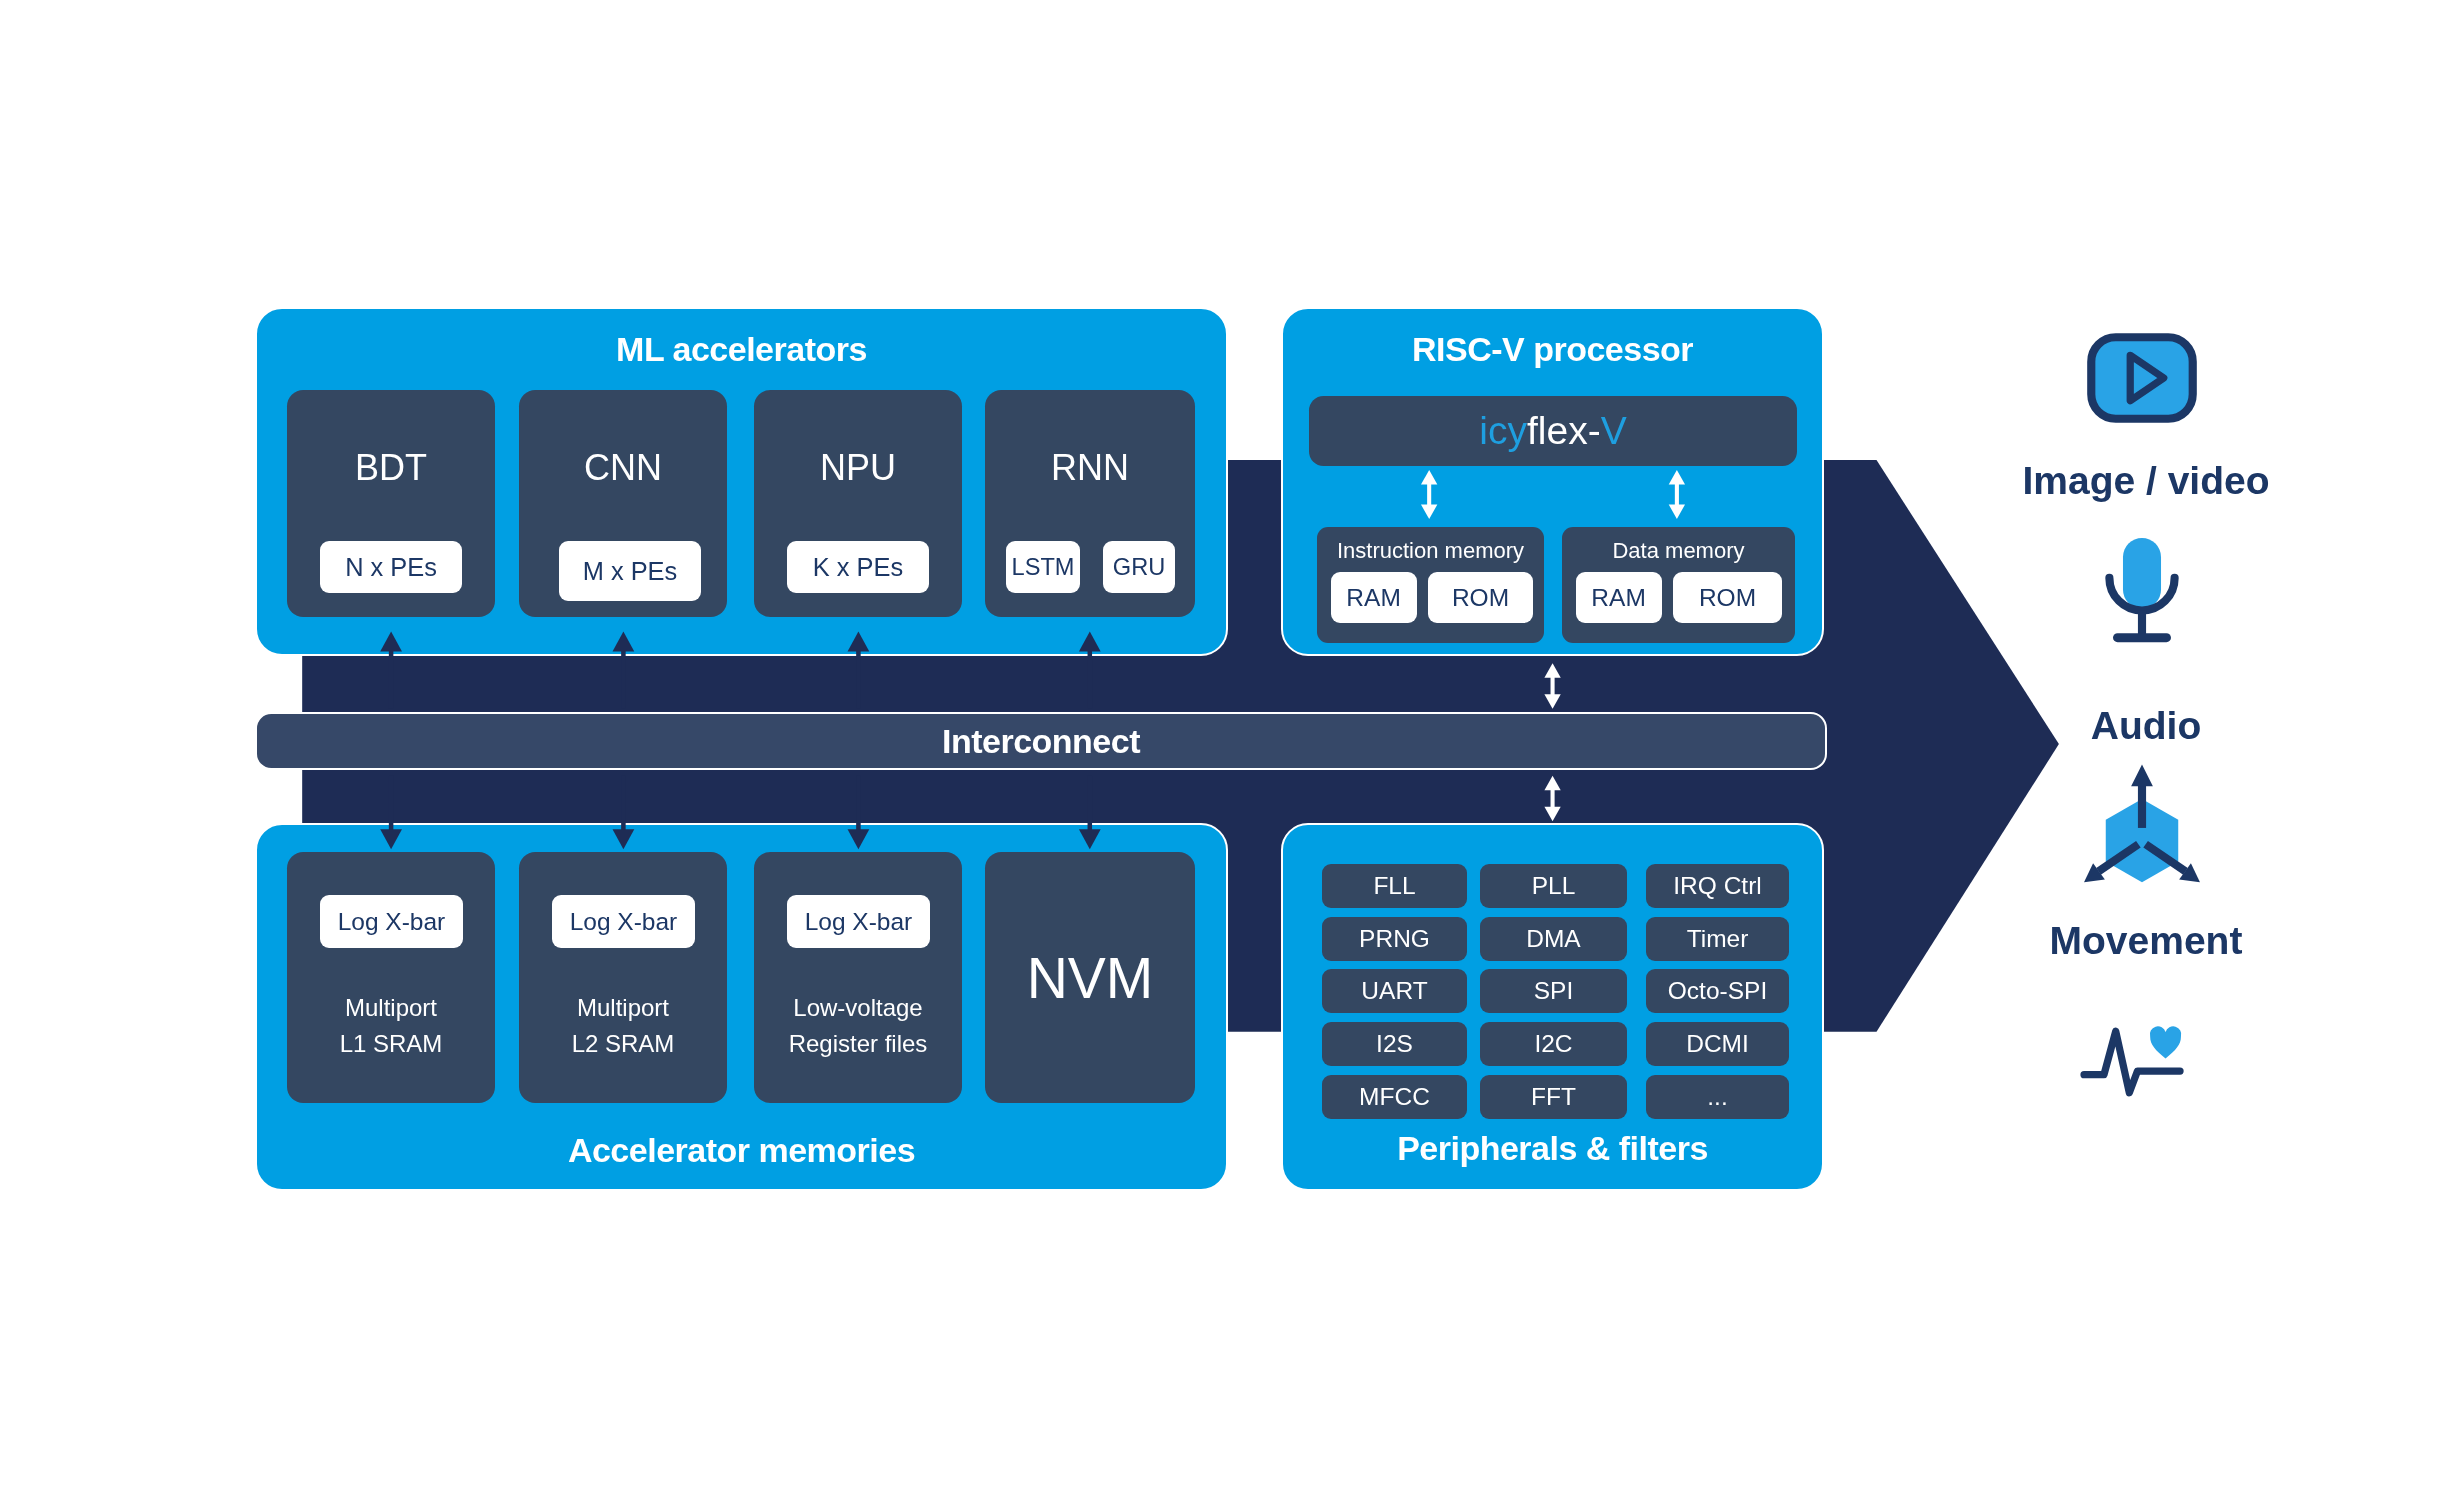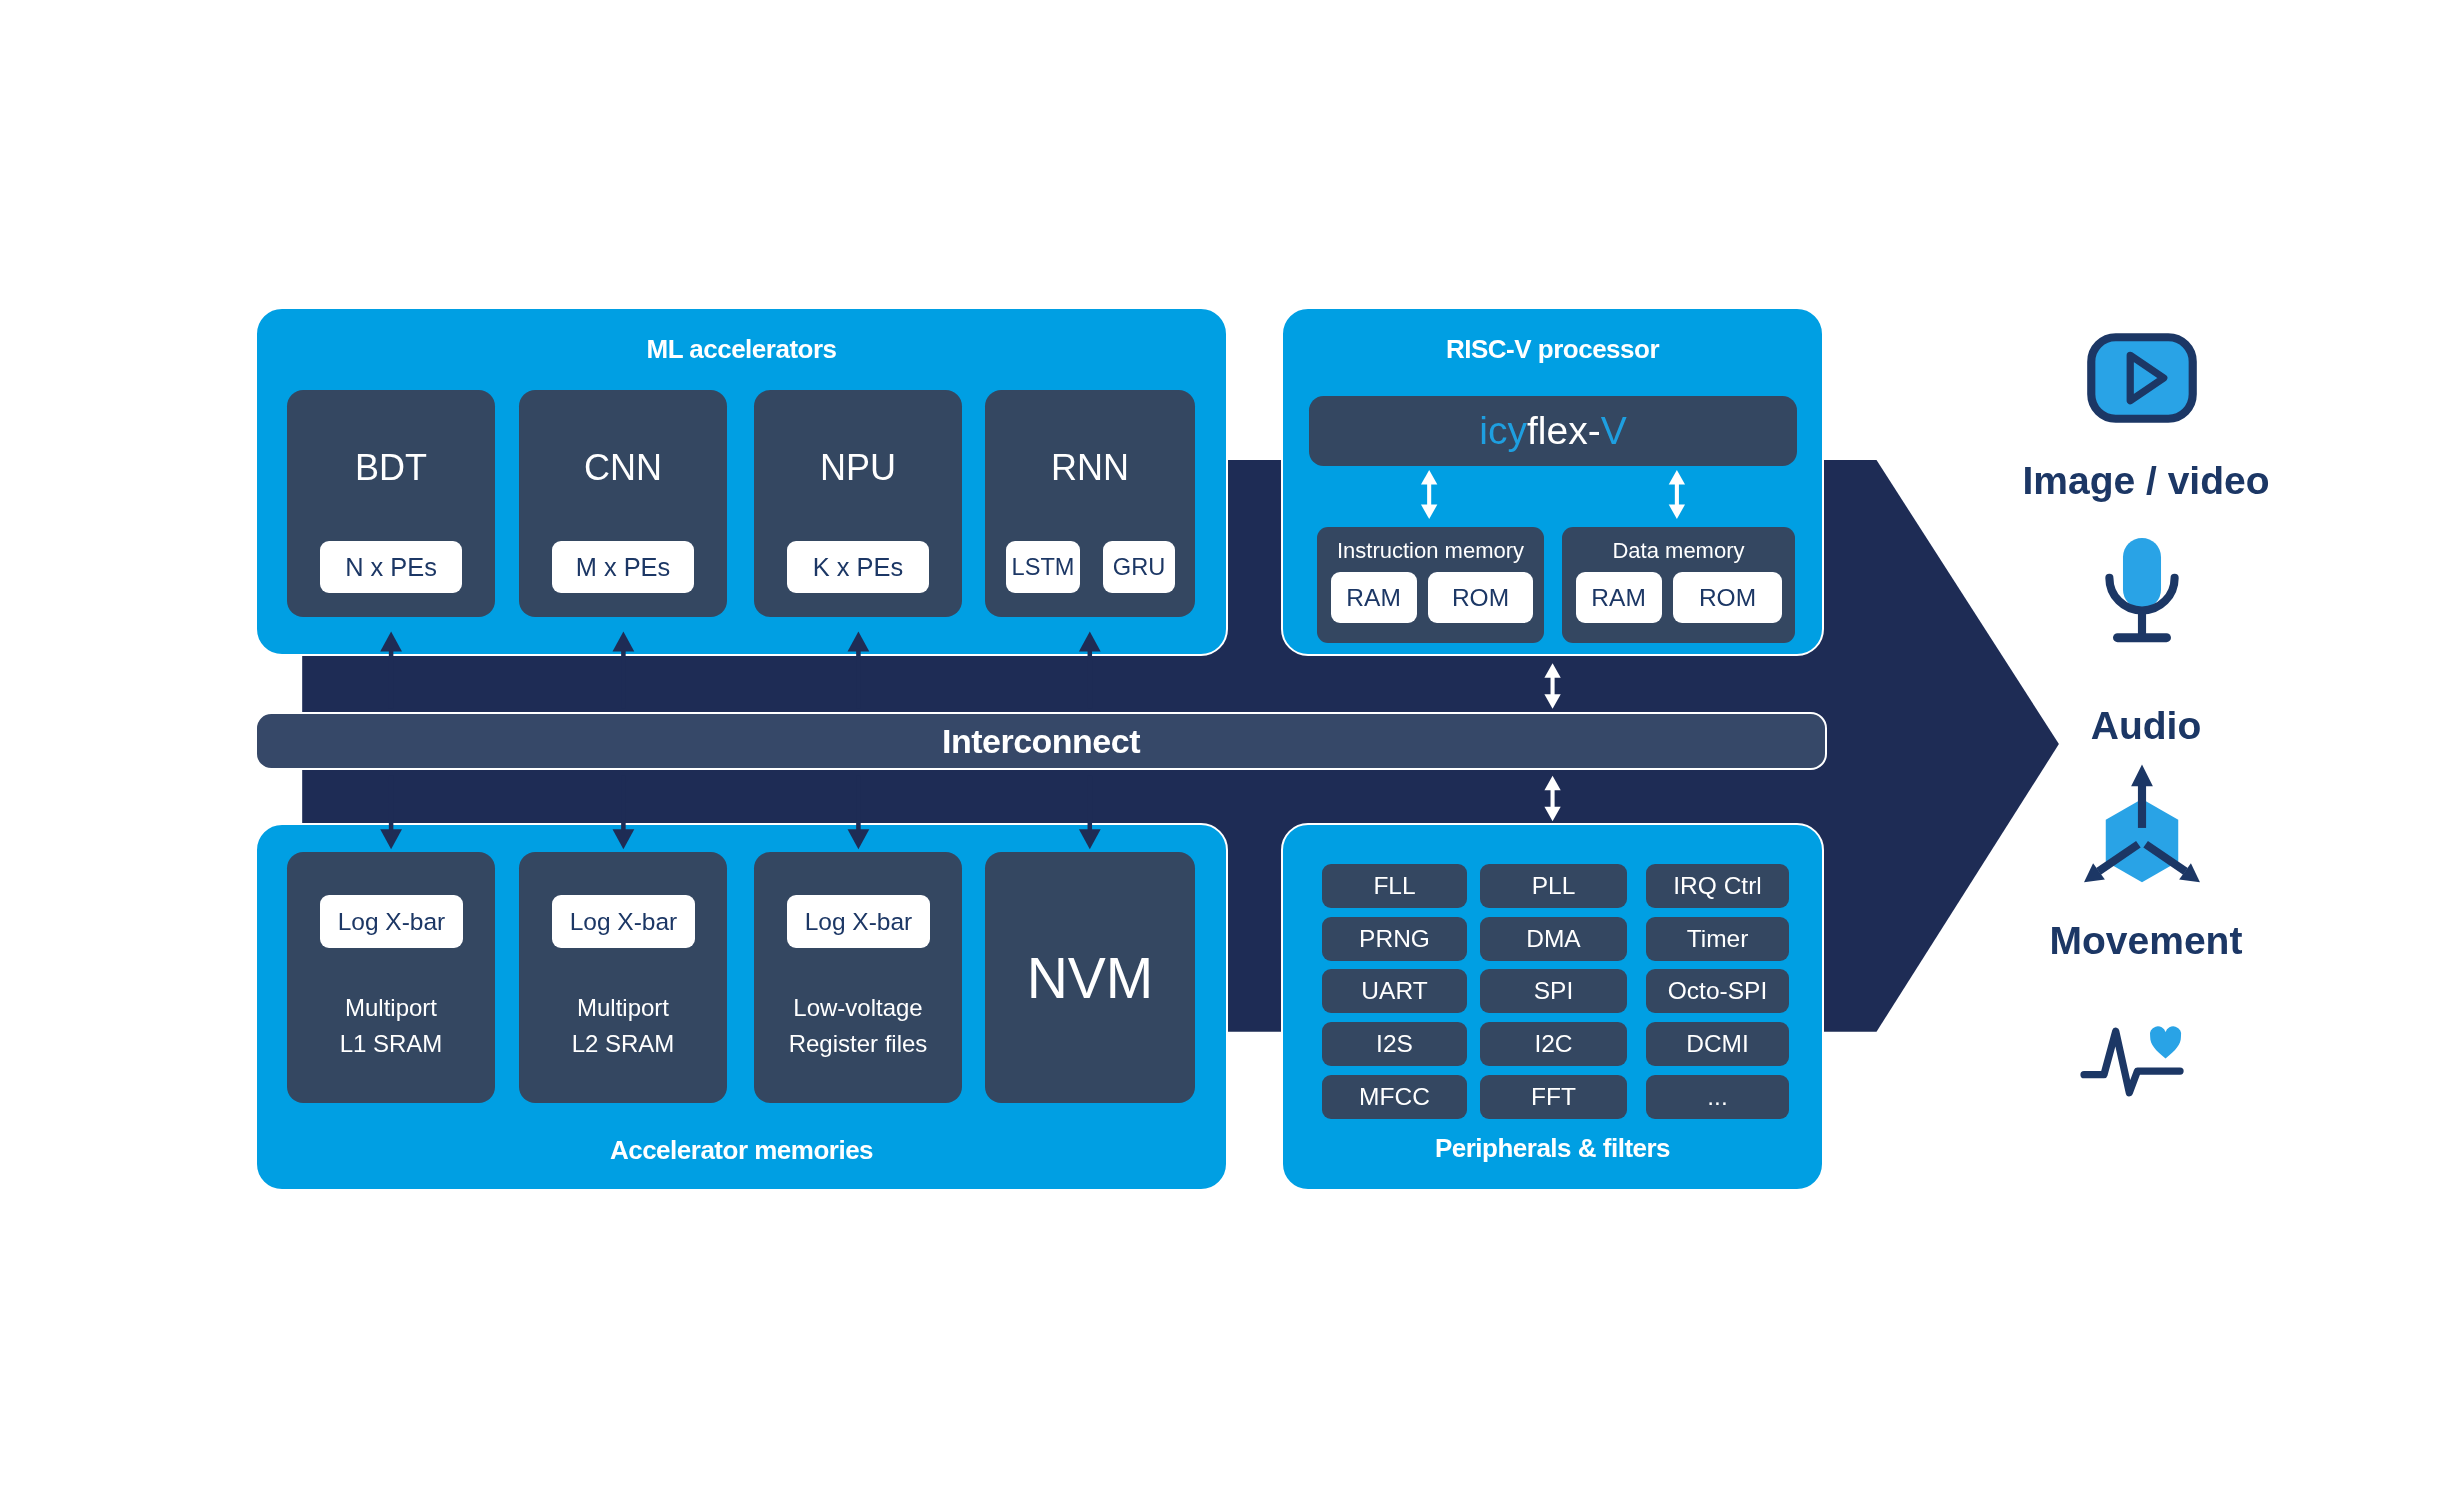--- a/index.html
+++ b/index.html
@@ -1,19 +1,19 @@
 <!DOCTYPE html>
 <html style="font-size:14.5px"><head>
 <meta charset="utf-8">
 <style>
   html,body{margin:0;padding:0;background:#ffffff;font-family:"Liberation Sans",sans-serif;}
   .stage{position:relative;width:2450px;height:1509px;background:#ffffff;overflow:hidden;}
   .overlay-svg{position:absolute;left:0;top:0;width:2450px;height:1509px;pointer-events:none;}
   .panel{position:absolute;background:#009fe3;border:2.7px solid #ffffff;border-radius:27px;box-sizing:border-box;}
-  .panel-title{position:absolute;left:0;right:0;text-align:center;color:#ffffff;font-weight:bold;font-size:26px;letter-spacing:-0.5px;line-height:40px;}
+  .panel-title{position:absolute;left:0;right:0;text-align:center;color:#ffffff;font-weight:bold;font-size:34px;letter-spacing:-0.5px;line-height:40px;}
   .navy{position:absolute;background:#344761;border-radius:16.3px;box-sizing:border-box;}
   .block-name{position:absolute;left:0;right:0;text-align:center;color:#ffffff;font-size:36px;line-height:40px;}
   .wchip{position:absolute;background:#ffffff;border-radius:9px;color:#1c3765;font-size:25.4px;display:flex;align-items:center;justify-content:center;}
   .pchip{position:absolute;background:#344761;border-radius:9px;color:#ffffff;font-size:24.5px;display:flex;align-items:center;justify-content:center;}
   .memlabel{position:absolute;left:0;right:0;top:11px;text-align:center;color:#ffffff;font-size:22px;}
   .memline{position:absolute;left:0;right:0;text-align:center;color:#ffffff;font-size:24px;line-height:36px;}
   .nvm-center{display:flex;align-items:center;justify-content:center;color:#ffffff;font-size:57px;}
   .interconnect{position:absolute;background:#364868;border:2.7px solid #ffffff;border-radius:16.3px;display:flex;align-items:center;justify-content:center;color:#ffffff;font-weight:bold;font-size:34px;letter-spacing:-0.5px;box-sizing:border-box;}
   .core-bar{position:absolute;background:#344761;border-radius:14.5px;display:flex;align-items:center;justify-content:center;font-size:39px;}
   .app-icon{position:absolute;width:154px;height:154px;}
@@ -30,21 +30,21 @@
 
   <div class="panel" style="left:255px;top:307px;width:973px;height:349px;">
     <div class="panel-title" style="top:20px;">ML accelerators</div>
 
     <div class="navy" style="left:30px;top:81px;width:208px;height:227px;">
       <div class="block-name" style="top:58px;">BDT</div>
       <div class="wchip" style="left:33px;top:151px;width:142px;height:52px;">N x PEs</div>
     </div>
     <div class="navy" style="left:262px;top:81px;width:208px;height:227px;">
       <div class="block-name" style="top:58px;">CNN</div>
-      <div class="wchip" style="left:33px;top:151px;width:142px;height:52px;">M x PEs</div>
+      <div class="wchip" style="left:40px;top:151px;width:142px;height:60px;">M x PEs</div>
     </div>
     <div class="navy" style="left:497px;top:81px;width:208px;height:227px;">
       <div class="block-name" style="top:58px;">NPU</div>
       <div class="wchip" style="left:33px;top:151px;width:142px;height:52px;">K x PEs</div>
     </div>
     <div class="navy" style="left:728px;top:81px;width:210px;height:227px;">
       <div class="block-name" style="top:58px;">RNN</div>
       <div class="wchip" style="left:21px;top:151px;width:74px;height:52px;font-size:23.6px;">LSTM</div>
       <div class="wchip" style="left:118px;top:151px;width:72px;height:52px;font-size:23.6px;">GRU</div>
     </div>

